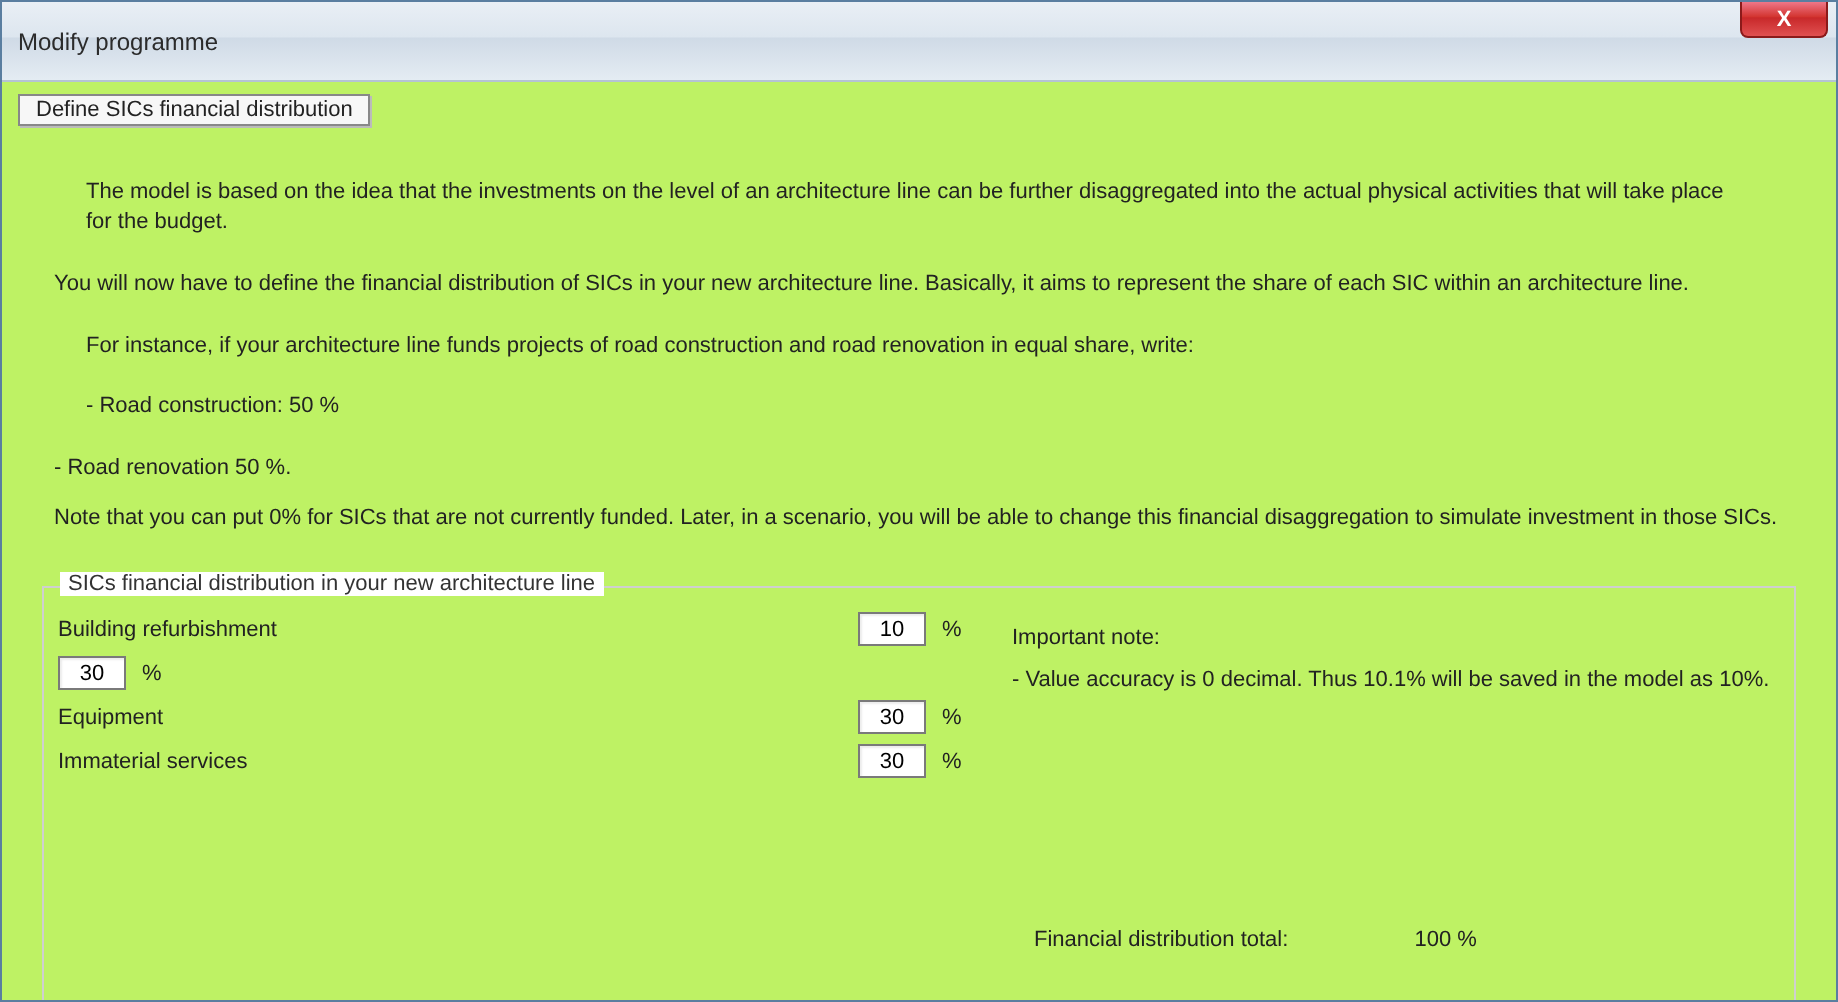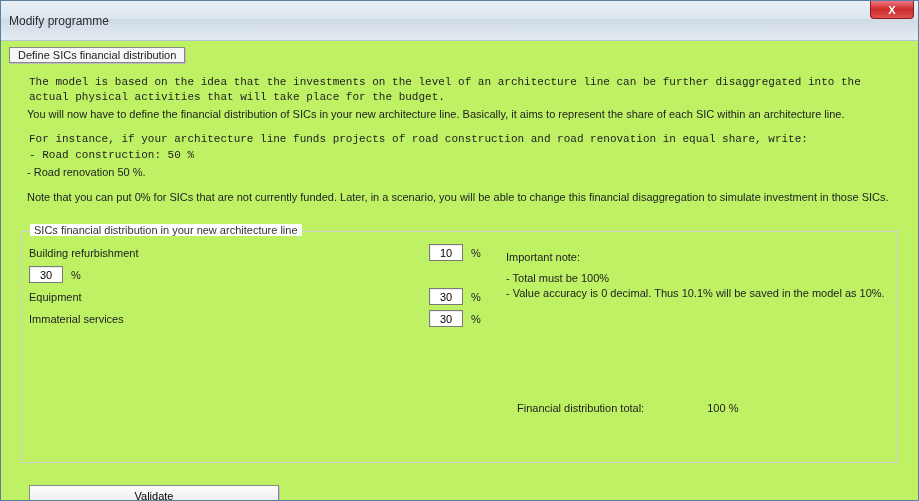--- a/index.html
+++ b/index.html
@@ -70,21 +70,21 @@
     background: #f7f7f7;
     font-size: 11px;
     position: relative;
     box-shadow: 1px 1px 0 #bbb;
   }
   .desc-block {
     padding: 4px 18px 10px 18px;
     line-height: 1.35;
   }
   .desc-block p { margin: 0 0 10px 0; }
-  .desc-block .tight { margin: 2px; font-family: Liberation Mono, monospace; }
+  .desc-block .tight { margin: 16px; }
   .fieldset {
     margin: 6px 12px 0 12px;
     border: 1px solid #cfcfcf;
     position: relative;
     padding: 10px 14px 14px 7px;
     height: 232px;
   }
   .legend {
     position: absolute;
     top: -8px;
@@ -188,21 +188,20 @@
       </div>
       <div class="row">
         <span class="row-label">Immaterial services</span>
         <input class="val-input" value="30" style="">
         <span class="pct">%</span>
       </div>
 
       <div class="note-block" style="position:absolute; left:484px; top:14px; width:380px;">
         <div>Important note:</div>
         <div style="height:6px;"></div>
-        <div>- Total must be 100%</div>
         <div>- Value accuracy is 0 decimal. Thus 10.1% will be saved in the model as 10%.</div>
       </div>
 
       <div class="total-line">
         <span>Financial distribution total:</span>
         <span class="total-val">100 %</span>
       </div>
     </div>
 
     <div class="validate-area">

